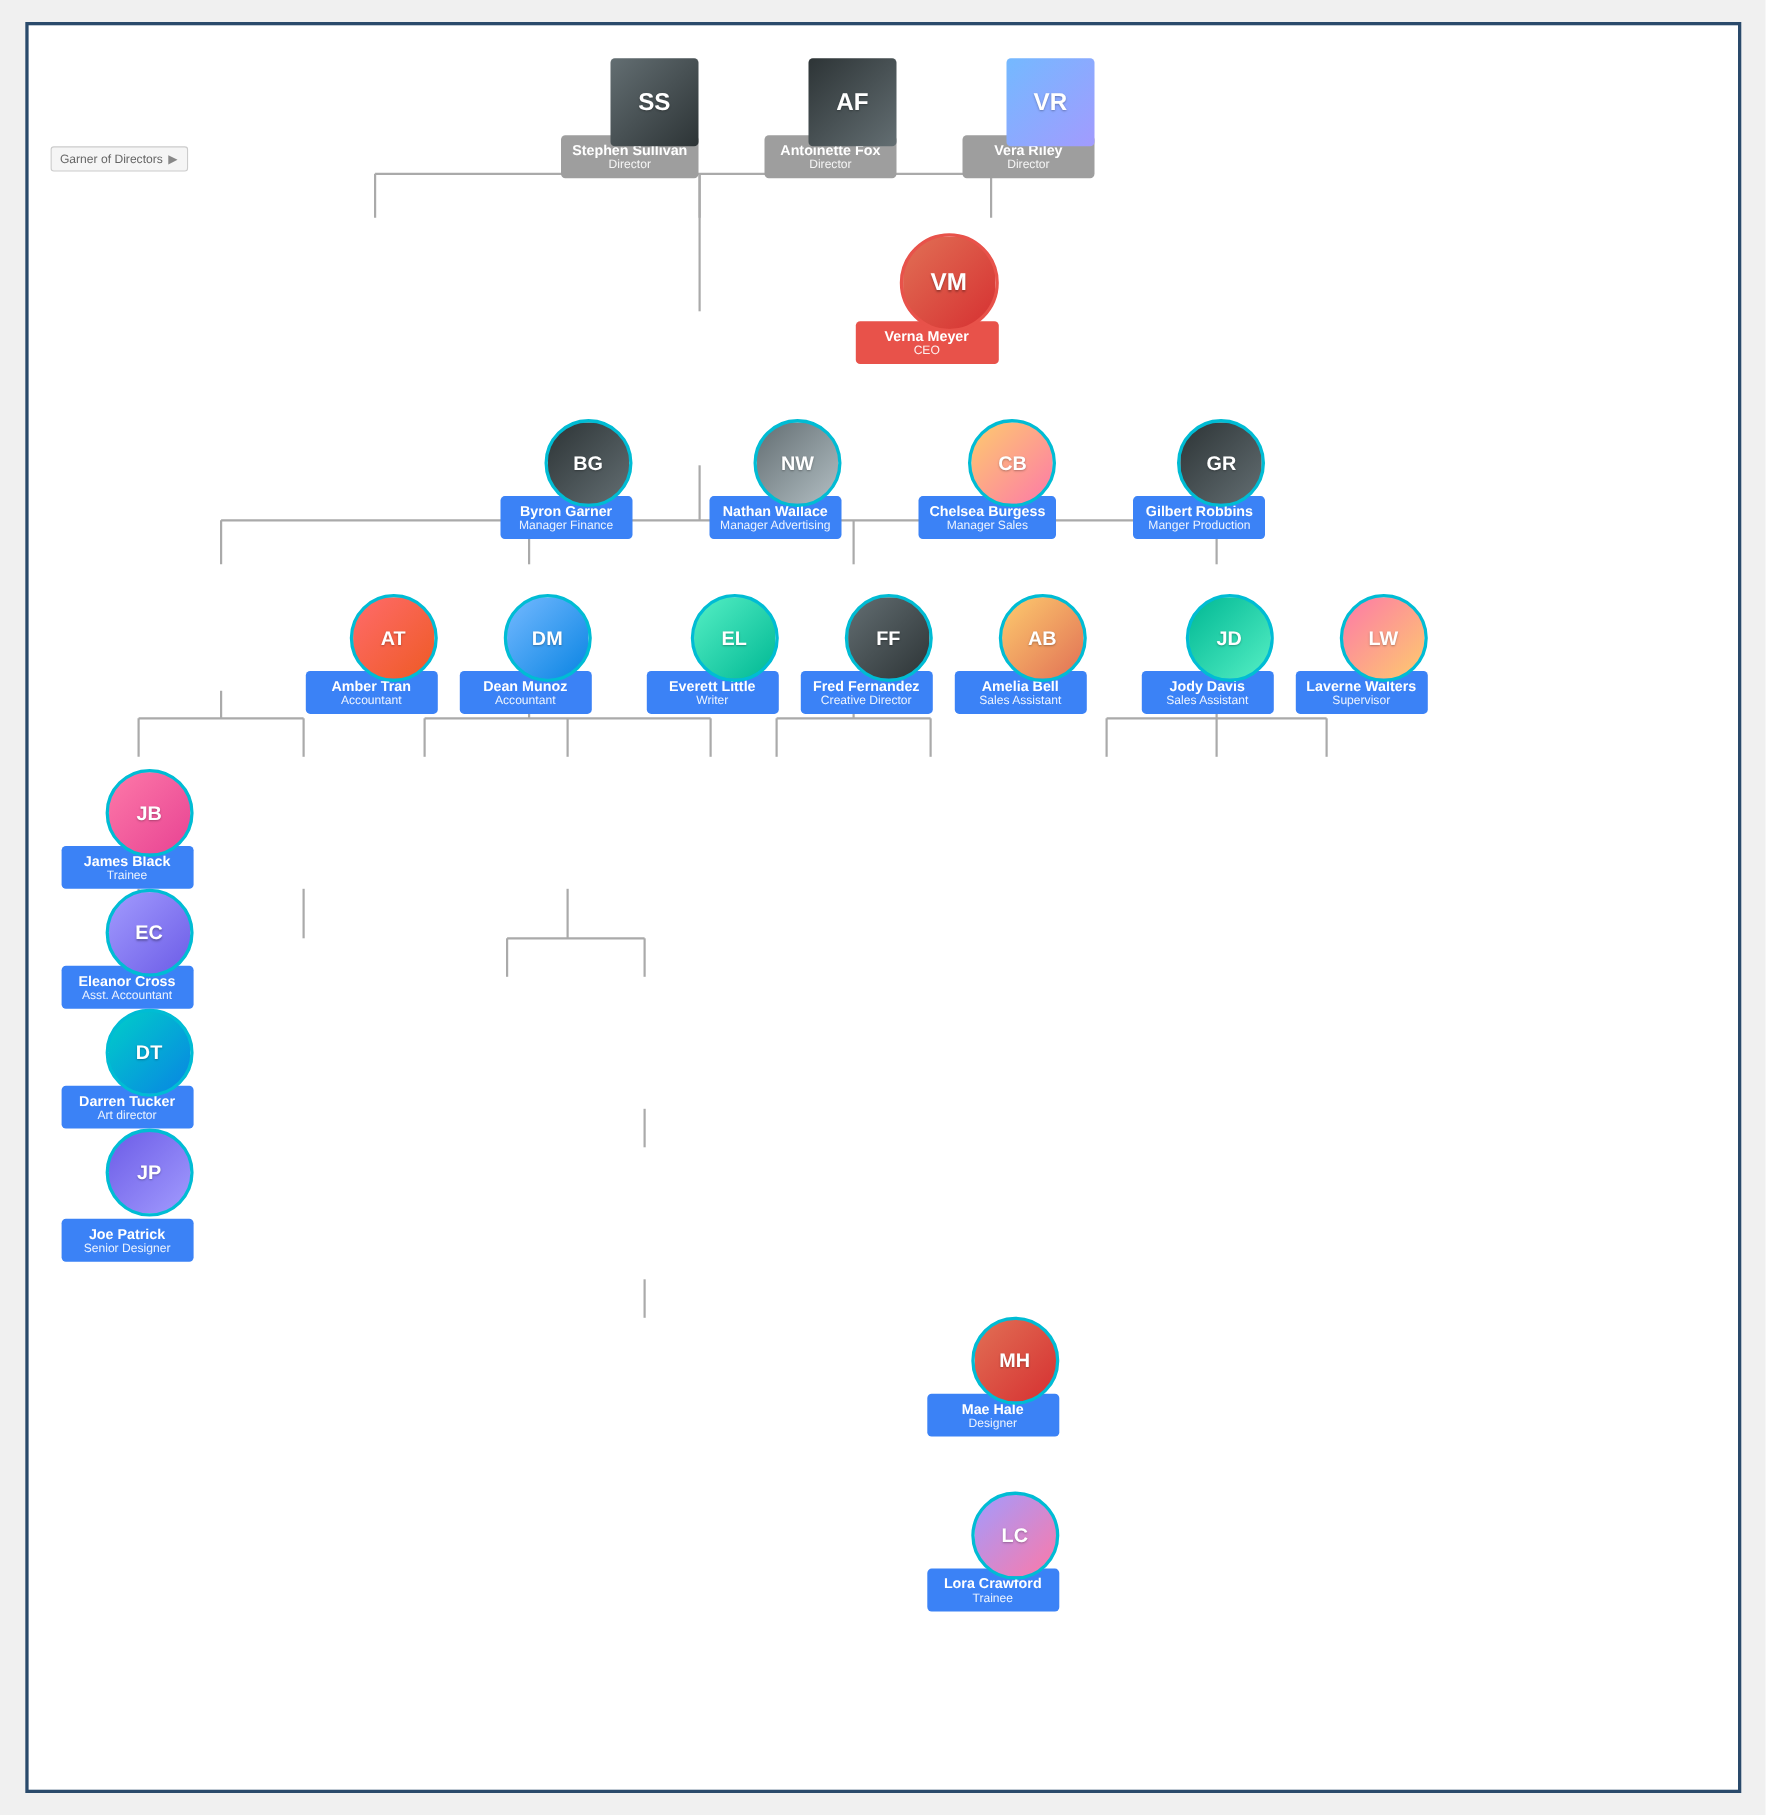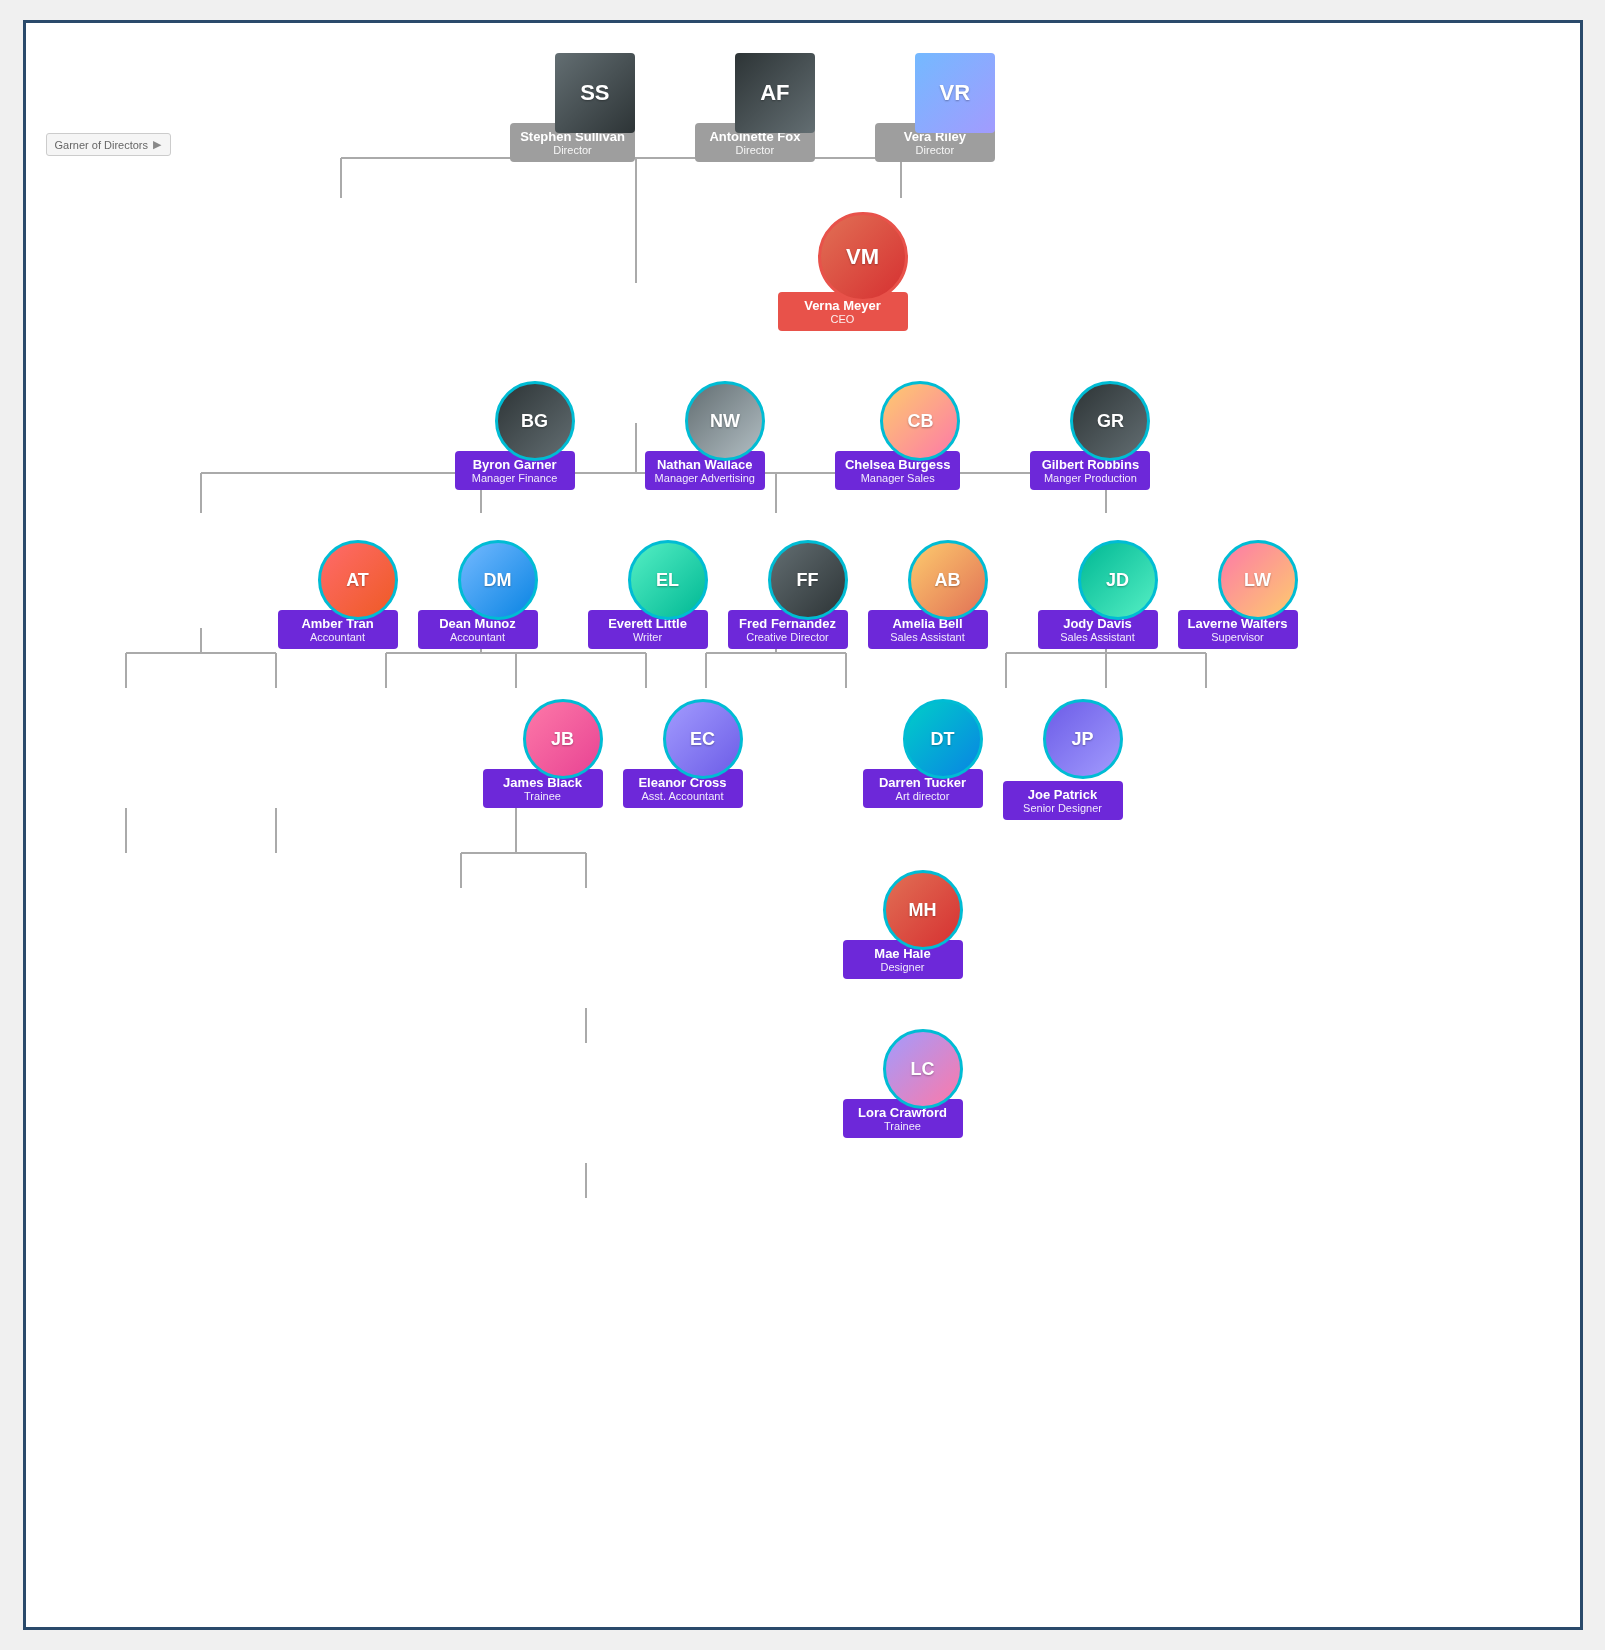--- a/index.html
+++ b/index.html
@@ -51,21 +51,21 @@
     }
     .avatar-director {
       border: none;
       border-radius: 4px;
       width: 80px;
       height: 80px;
     }
 
     
     .name-box {
-      background: #6d28d9;
+      background: #3b82f6;
       color: white;
       text-align: center;
       padding: 6px 10px;
       border-radius: 4px;
       margin-top: -10px;
       position: relative;
       z-index: 1;
       min-width: 120px;
     }
     .name-box.ceo-box {
@@ -383,21 +383,21 @@
         </div>
       </div>
 
       <div style="width:30px;"></div>
 
 
     </div>
 
     <div style="height:50px;"></div>
 
-    <div style="display:flex;flex-direction:row;justify-content:center;align-items:flex-start;width:100%;position:relative;">
+    <div style="display:flex;flex-direction:column;justify-content:center;align-items:flex-start;width:100%;position:relative;">
 
       <div class="person-card" style="margin:0 10px;">
         <div class="avatar av-james">
           <span class="initials initials-sm">JB</span>
         </div>
         <div class="name-box">
           <div class="name">James Black</div>
           <div class="title">Trainee</div>
         </div>
       </div>

